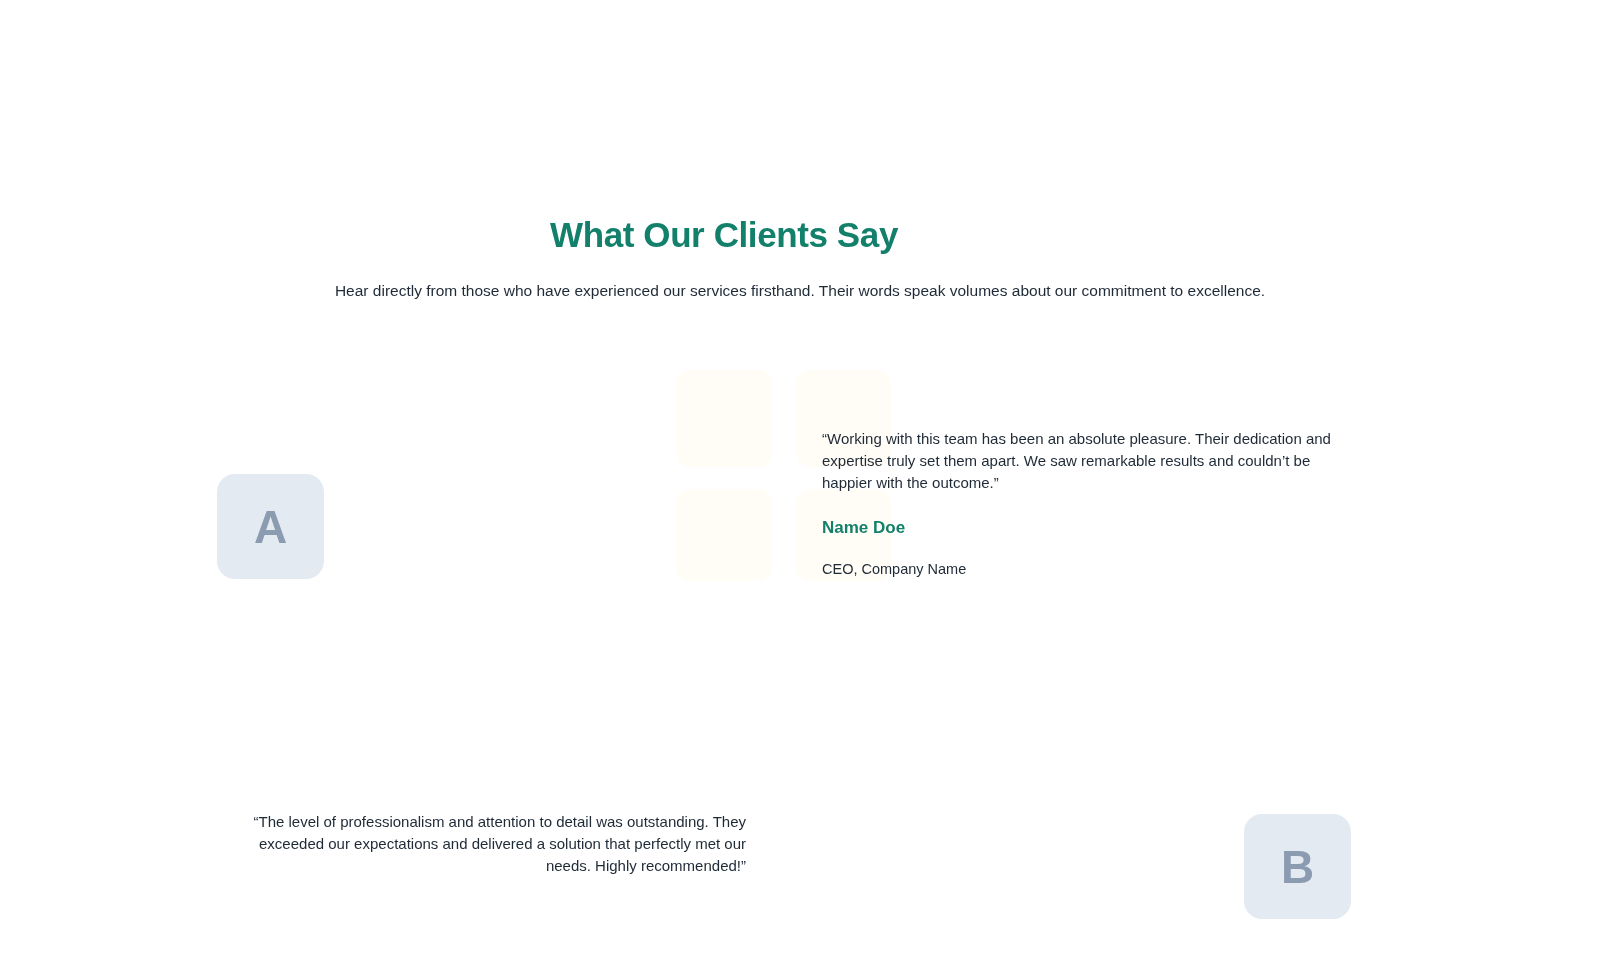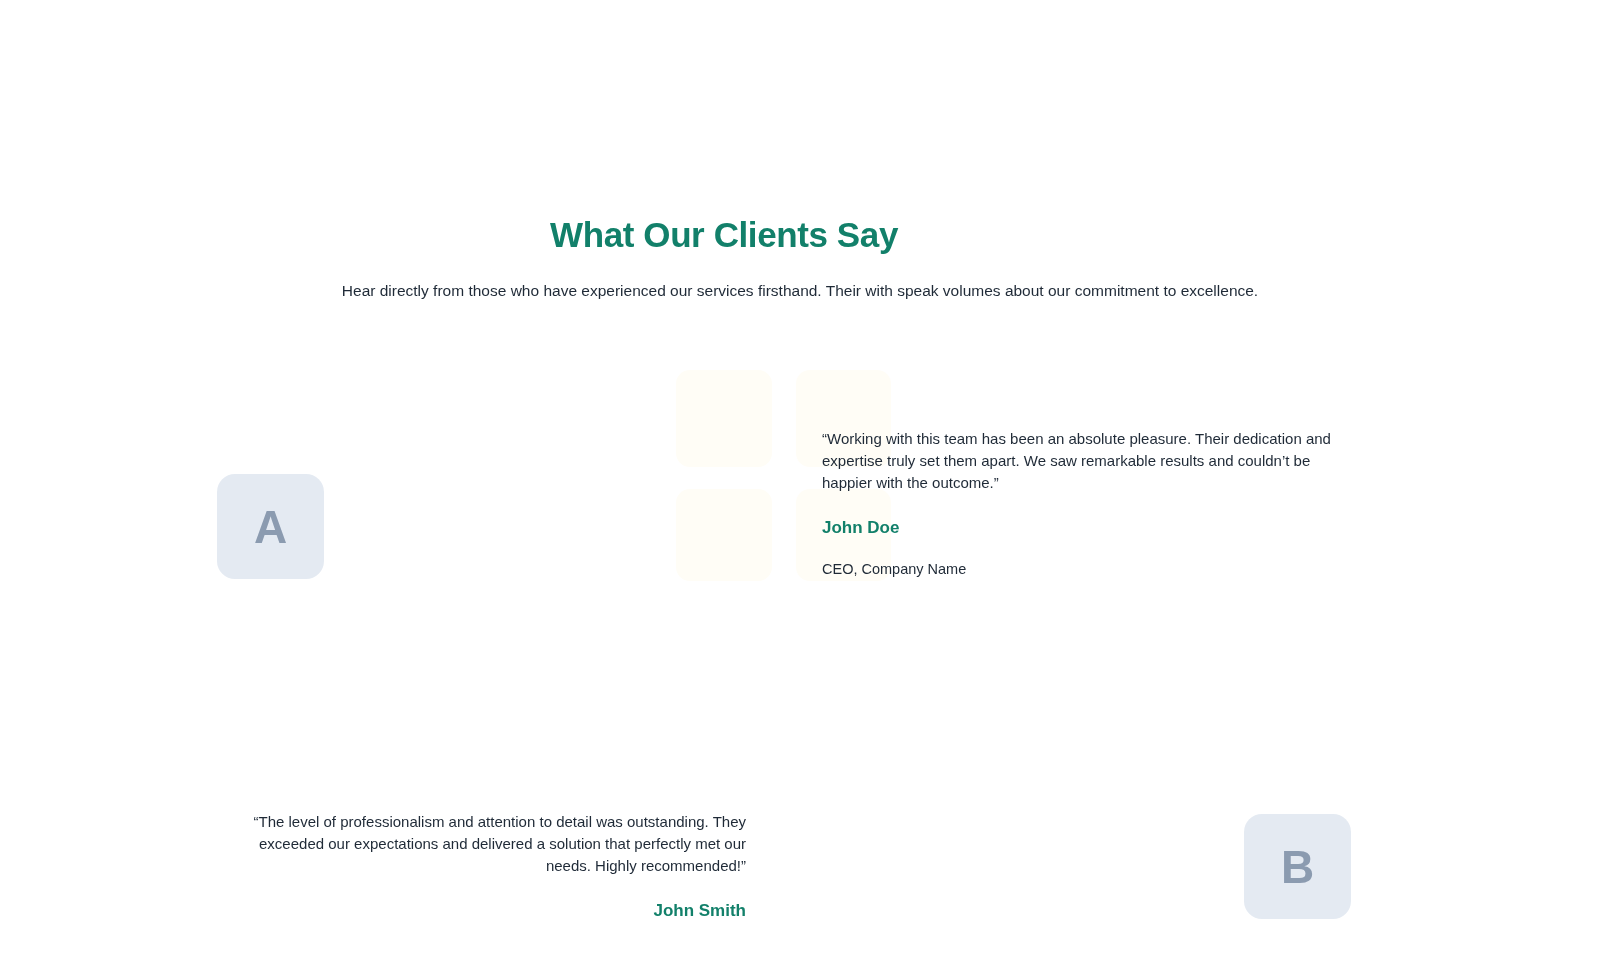--- a/index.html
+++ b/index.html
@@ -121,39 +121,38 @@
   .t2 .name { margin-top: 25px; }
   .t2 .role { margin-top: 23px; }
 </style>
 </head>
 <body>
 
 <div class="page">
 
   <h1 class="heading">What Our Clients Say</h1>
 
-  <p class="subheading">Hear directly from those who have experienced our services firsthand. Their with speak volumes about our commitment to excellence.</p>
+  <p class="subheading">Hear directly from those who have experienced our services firsthand. Their words speak volumes about our commitment to excellence.</p>
 
   <div class="ghost-block ghost-1"></div>
   <div class="ghost-block ghost-2"></div>
   <div class="ghost-block ghost-3"></div>
   <div class="ghost-block ghost-4"></div>
 
   <div class="avatar-tile avatar-a">
     <span>A</span>
   </div>
 
   <div class="avatar-tile avatar-b">
     <span>B</span>
   </div>
 
   <div class="testimonial t1">
     <div class="quote">“Working with this team has been an absolute pleasure. Their dedication and expertise truly set them apart. We saw remarkable results and couldn’t be happier with the outcome.”</div>
-    <div class="name">John Doe</div>
+    <div class="name">Name Doe</div>
     <div class="role">CEO, Company Name</div>
   </div>
 
   <div class="testimonial t2">
     <div class="quote">“The level of professionalism and attention to detail was outstanding. They exceeded our expectations and delivered a solution that perfectly met our needs. Highly recommended!”</div>
-    <div class="name">John Smith</div>
   </div>
 
 </div>
 
 </body></html>

